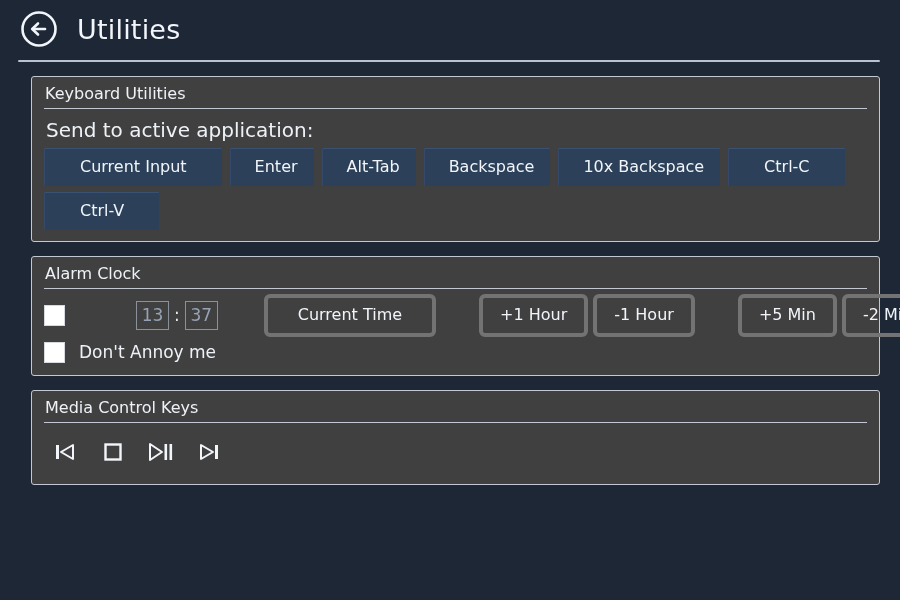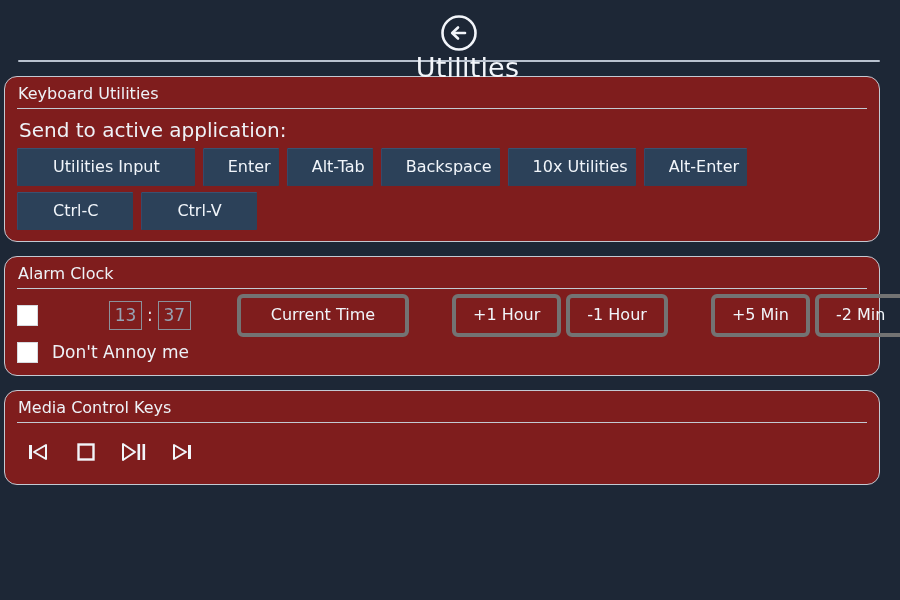--- a/index.html
+++ b/index.html
@@ -15,21 +15,20 @@
     overflow: hidden;
   }
 
   
   .header {
     display: flex;
     align-items: center;
     padding: 12px 0 0 18px;
     height: 46px;
     box-sizing: border-box;
-    flex-direction: column;
   }
   .back-btn {
     width: 42px;
     height: 42px;
     flex: 0 0 42px;
     display: flex;
     align-items: center;
     justify-content: center;
     cursor: pointer;
   }
@@ -44,24 +43,24 @@
   }
   .header-rule {
     margin: 14px 20px 0 18px;
     height: 2px;
     background: #b9c2cf;
     border-radius: 1px;
   }
 
   
   .group {
-    margin: 14px 20px 0 4px;
+    margin: 14px 20px 0 31px;
     border: 1px solid #c3c9d2;
-    border-radius: 13px;
-    background: #7f1d1d;
+    border-radius: 3px;
+    background: #404040;
     padding: 7px 10px 11px 10px;
     box-sizing: border-box;
   }
   .group-title {
     font-size: 16px;
     color: #eef2f7;
     padding: 0 2px 5px 3px;
     white-space: nowrap;
   }
   .group-rule {
@@ -90,21 +89,21 @@
     border-left: 1px solid #35496a;
     color: #f1f5fa;
     font-family: "DejaVu Sans", sans-serif;
     font-size: 16px;
     line-height: 1;
     padding: 10px 16px 11px 16px;
     cursor: pointer;
     border-radius: 1px;
     white-space: nowrap;
   }
-  .kbd-btn.wide-pad { padding-left: 24px; padding-right: 8px; }
+  .kbd-btn.wide-pad { padding-left: 24px; padding-right: 16px; }
   .kbd-btn.xwide-pad { padding-left: 35px; padding-right: 35px; }
 
   
   .alarm-row {
     display: flex;
     align-items: center;
     height: 34px;
   }
   .checkbox {
     width: 21px;
@@ -209,26 +208,25 @@
   <div class="page-title">Utilities</div>
 </div>
 <div class="header-rule"></div>
 
 <div class="group">
   <div class="group-title">Keyboard Utilities</div>
   <div class="group-rule"></div>
   <div class="group-body">
     <div class="send-label">Send to active application:</div>
     <div class="btn-row">
-      <button class="kbd-btn xwide-pad">Utilities Input</button>
+      <button class="kbd-btn xwide-pad">Current Input</button>
       <button class="kbd-btn wide-pad">Enter</button>
       <button class="kbd-btn wide-pad">Alt-Tab</button>
       <button class="kbd-btn wide-pad">Backspace</button>
-      <button class="kbd-btn wide-pad">10x Utilities</button>
-      <button class="kbd-btn wide-pad">Alt-Enter</button>
+      <button class="kbd-btn wide-pad">10x Backspace</button>
       <button class="kbd-btn xwide-pad">Ctrl-C</button>
       <button class="kbd-btn xwide-pad">Ctrl-V</button>
     </div>
   </div>
 </div>
 
 <div class="group">
   <div class="group-title">Alarm Clock</div>
   <div class="group-rule"></div>
   <div class="group-body">

